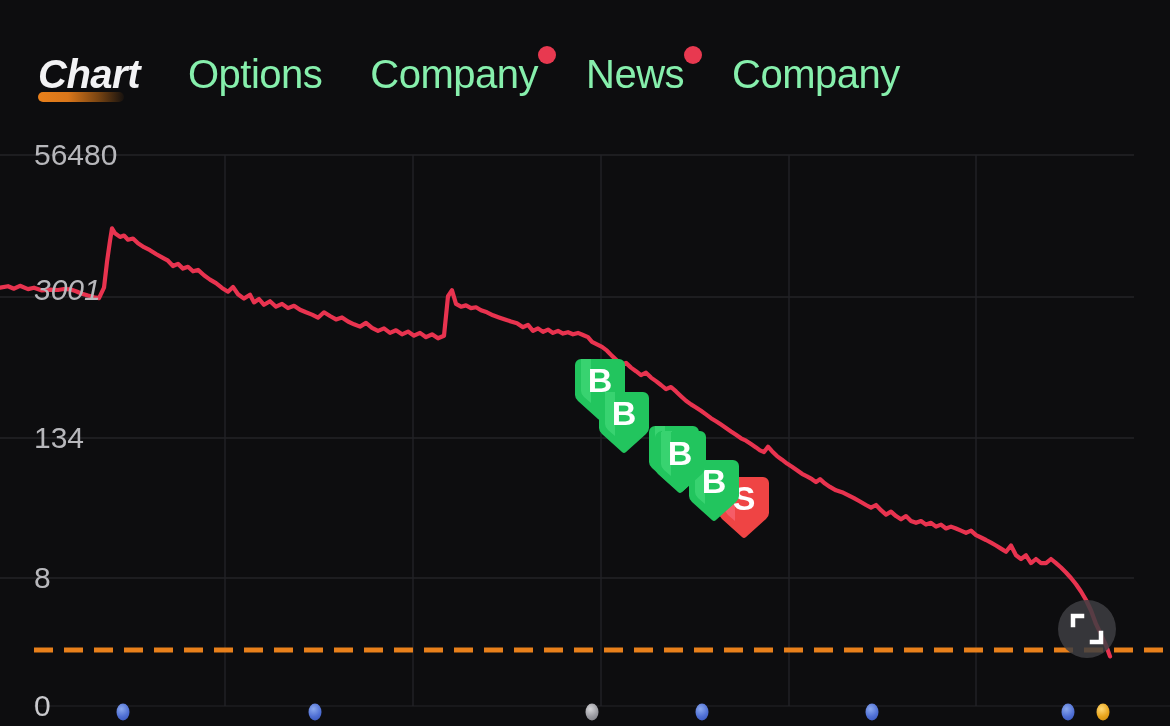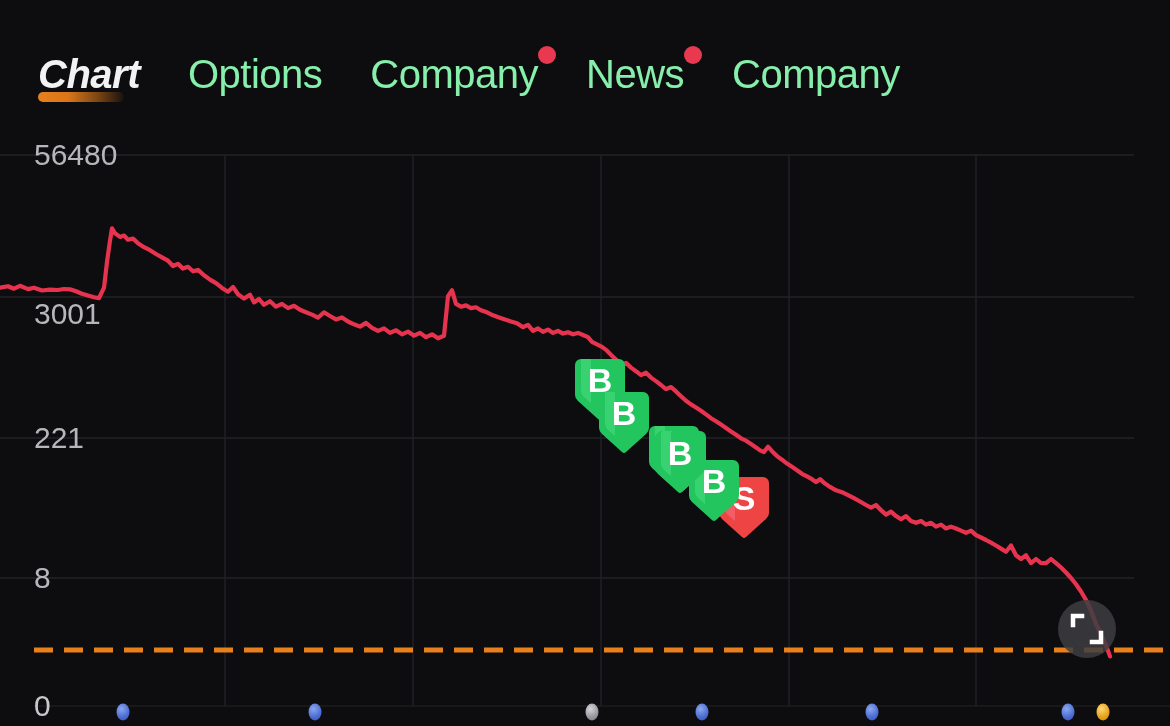--- a/index.html
+++ b/index.html
@@ -97,22 +97,22 @@
         <line x1="34" y1="578" x2="1170" y2="578" stroke="#1c1c20" stroke-width="1.4"></line>
         <line x1="225" y1="27" x2="225" y2="578" stroke="#232327" stroke-width="1.4"></line>
         <line x1="413" y1="27" x2="413" y2="578" stroke="#232327" stroke-width="1.4"></line>
         <line x1="601" y1="27" x2="601" y2="578" stroke="#232327" stroke-width="1.4"></line>
         <line x1="789" y1="27" x2="789" y2="578" stroke="#232327" stroke-width="1.4"></line>
         <line x1="976" y1="27" x2="976" y2="578" stroke="#232327" stroke-width="1.4"></line>
         <line x1="34" y1="522" x2="1170" y2="522" stroke="#e8801b" stroke-width="5" stroke-dasharray="19 11"></line>
         <path d="M0.0 159.7 L8.0 158.2 L14.0 160.7 L20.0 157.8 L28.0 161.1 L34.0 159.7 L42.0 162.5 L50.0 161.6 L58.0 162.0 L64.0 161.0 L70.0 161.3 L76.0 163.2 L82.0 165.7 L88.0 167.6 L94.0 169.3 L99.0 170.1 L104.0 159.7 L107.0 133.9 L110.0 112.7 L112.0 100.4 L115.0 105.3 L120.0 108.9 L124.0 107.5 L128.0 111.7 L133.0 110.5 L138.0 115.3 L144.0 119.2 L150.0 122.2 L156.0 126.0 L162.0 129.4 L168.0 132.7 L173.0 138.0 L178.0 135.9 L183.0 140.6 L188.0 138.8 L193.0 143.3 L198.0 141.9 L204.0 147.3 L210.0 151.6 L216.0 155.1 L222.0 159.9 L228.0 163.7 L233.0 158.9 L238.0 166.2 L244.0 170.6 L250.0 166.7 L254.0 174.4 L259.0 171.0 L264.0 176.8 L270.0 173.2 L276.0 178.7 L282.0 175.9 L288.0 180.1 L294.0 177.8 L300.0 181.8 L306.0 184.3 L312.0 186.6 L318.0 189.7 L324.0 184.3 L330.0 188.0 L336.0 191.4 L342.0 189.4 L348.0 193.5 L354.0 196.3 L360.0 198.6 L366.0 194.9 L372.0 199.8 L378.0 202.9 L384.0 200.4 L390.0 204.9 L396.0 202.3 L402.0 206.3 L408.0 203.6 L414.0 207.7 L420.0 204.9 L426.0 209.2 L432.0 206.3 L438.0 210.3 L444.0 207.7 L448.0 168.2 L452.0 162.3 L456.0 175.9 L461.0 178.7 L466.0 177.4 L471.0 180.1 L476.0 179.3 L481.0 182.2 L487.0 184.3 L493.0 187.3 L499.0 189.4 L505.0 191.4 L511.0 193.5 L517.0 195.2 L523.0 199.2 L528.0 196.8 L533.0 202.9 L538.0 200.4 L543.0 203.9 L548.0 201.6 L553.0 204.9 L558.0 202.9 L563.0 205.6 L568.0 204.2 L573.0 206.3 L578.0 204.9 L583.0 207.0 L588.0 209.2 L592.0 213.8 L597.0 216.3 L602.0 218.9 L607.0 222.7 L612.0 227.9 L617.0 232.5 L621.0 236.8 L626.0 234.9 L631.0 239.6 L636.0 243.2 L641.0 247.1 L646.0 244.7 L651.0 249.6 L656.0 253.1 L661.0 257.0 L666.0 261.1 L671.0 259.0 L676.0 263.4 L681.0 268.2 L686.0 272.8 L691.0 276.4 L696.0 279.5 L701.0 282.8 L706.0 286.4 L711.0 290.2 L716.0 293.3 L721.0 296.6 L726.0 300.0 L731.0 303.5 L736.0 306.8 L741.0 310.3 L746.0 312.7 L751.0 316.0 L756.0 319.4 L760.0 322.4 L764.0 324.0 L768.0 318.7 L772.0 323.2 L777.0 328.1 L782.0 331.7 L787.0 335.6 L792.0 338.8 L797.0 342.2 L802.0 345.8 L807.0 348.4 L812.0 351.2 L816.0 354.1 L820.0 351.2 L825.0 355.6 L830.0 358.9 L836.0 362.3 L842.0 364.2 L848.0 367.1 L854.0 370.2 L860.0 373.5 L866.0 377.0 L871.0 379.6 L876.0 377.0 L881.0 382.2 L886.0 386.6 L891.0 383.6 L896.0 388.1 L901.0 391.3 L906.0 388.1 L911.0 393.0 L916.0 394.8 L921.0 393.0 L926.0 396.6 L931.0 394.8 L936.0 398.6 L941.0 396.6 L946.0 400.5 L951.0 398.6 L956.0 400.5 L961.0 402.6 L966.0 404.8 L971.0 402.6 L976.0 407.1 L981.0 409.5 L986.0 412.0 L991.0 414.7 L996.0 417.5 L1001.0 420.6 L1006.0 423.8 L1011.0 417.5 L1016.0 427.3 L1021.0 431.0 L1026.0 427.3 L1031.0 435.1 L1036.0 431.0 L1041.0 435.1 L1046.0 435.1 L1051.0 431.0 L1056.0 435.1 L1061.0 439.5 L1066.0 444.5 L1071.0 450.0 L1076.0 456.3 L1081.0 463.5 L1086.0 472.0 L1091.0 482.5 L1096.0 495.9 L1101.0 506.4 L1106.0 517.3 L1110.0 528.4" fill="none" stroke="#e8334f" stroke-width="4.2" stroke-linejoin="round" stroke-linecap="round"></path>
       </svg>
   <div class="ylab" style="top: 27px;">56480</div>
-      <div class="ylab" style="top: 186px;">3001</div>
-      <div class="ylab" style="top: 310px;">221</div>
+      <div class="ylab" style="top: 162px; font-style: italic;">3001</div>
+      <div class="ylab" style="top: 310px;">134</div>
       <div class="ylab" style="top: 450px;">8</div>
       <div class="ylab zero" style="top: 578px;">0</div>
       <div class="axis-dot blue" style="left: 123px; top: 584px;"></div>
       <div class="axis-dot blue" style="left: 315px; top: 584px;"></div>
       <div class="axis-dot gray" style="left: 592px; top: 584px;"></div>
       <div class="axis-dot blue" style="left: 702px; top: 584px;"></div>
       <div class="axis-dot blue" style="left: 872px; top: 584px;"></div>
       <div class="axis-dot blue" style="left: 1068px; top: 584px;"></div>
       <div class="axis-dot gold" style="left: 1103px; top: 584px;"></div>
       <div class="marker" style="left: 600px; top: 293px; z-index: 10;">

